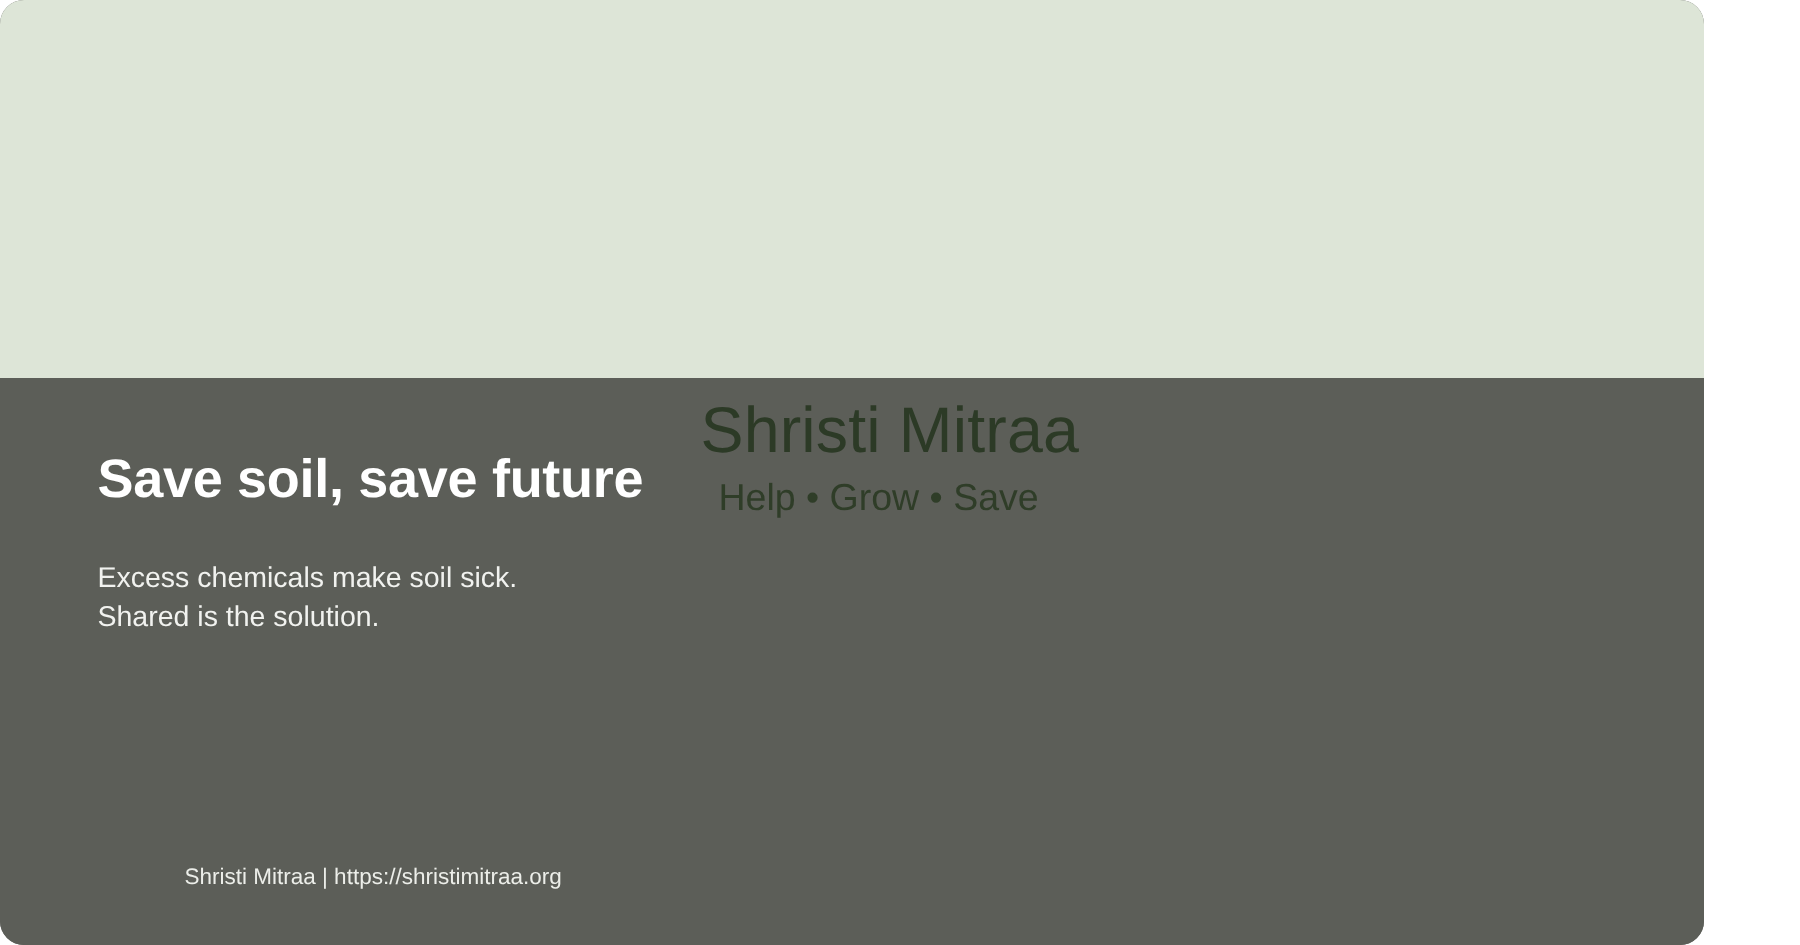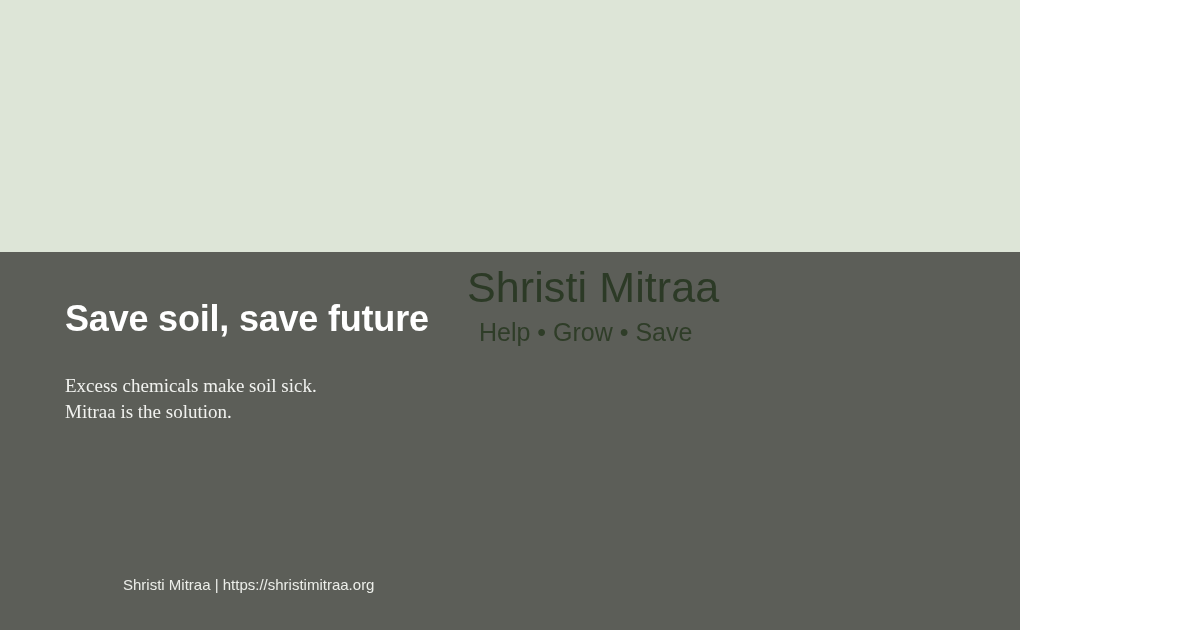--- a/index.html
+++ b/index.html
@@ -7,24 +7,25 @@
     padding: 0;
     background: #ffffff;
   }
   body {
     font-family: "Liberation Sans", sans-serif;
     -webkit-font-smoothing: antialiased;
   }
 
   .card {
     position: relative;
-    width: 1020px;
+    width: 1136px;
     height: 630px;
     overflow: hidden;
     background: #5c5e58;
+    border-radius: 16px;
   }
 
   
   .hero-band {
     position: absolute;
     left: 0;
     top: 0;
     width: 1200px;
     height: 252px;
     background: #dde5d7;
@@ -85,21 +86,20 @@
     left: 65px;
     top: 373px;
     z-index: 2;
     font-size: 19px;
     font-weight: 400;
     line-height: 26px;
     color: #f1f2ef;
   }
   .body-copy .line {
     white-space: nowrap;
-    font-family: Liberation Serif, serif;
   }
 
   
   .footer {
     position: absolute;
     left: 123px;
     top: 572px;
     z-index: 2;
     font-size: 15px;
     font-weight: 400;
@@ -121,20 +121,20 @@
 
   <div class="brand-block">
     <div class="brand-name">Shristi Mitraa</div>
     <div class="brand-tagline">Help • Grow • Save</div>
   </div>
 
   <div class="headline">Save soil, save future</div>
 
   <div class="body-copy">
     <div class="line">Excess chemicals make soil sick.</div>
-    <div class="line">Mitraa is the solution.</div>
+    <div class="line">Shared is the solution.</div>
   </div>
 
   <div class="footer">
     <div class="line">Shristi Mitraa | https://shristimitraa.org</div>
   </div>
 
 </div>
 
 </body></html>

